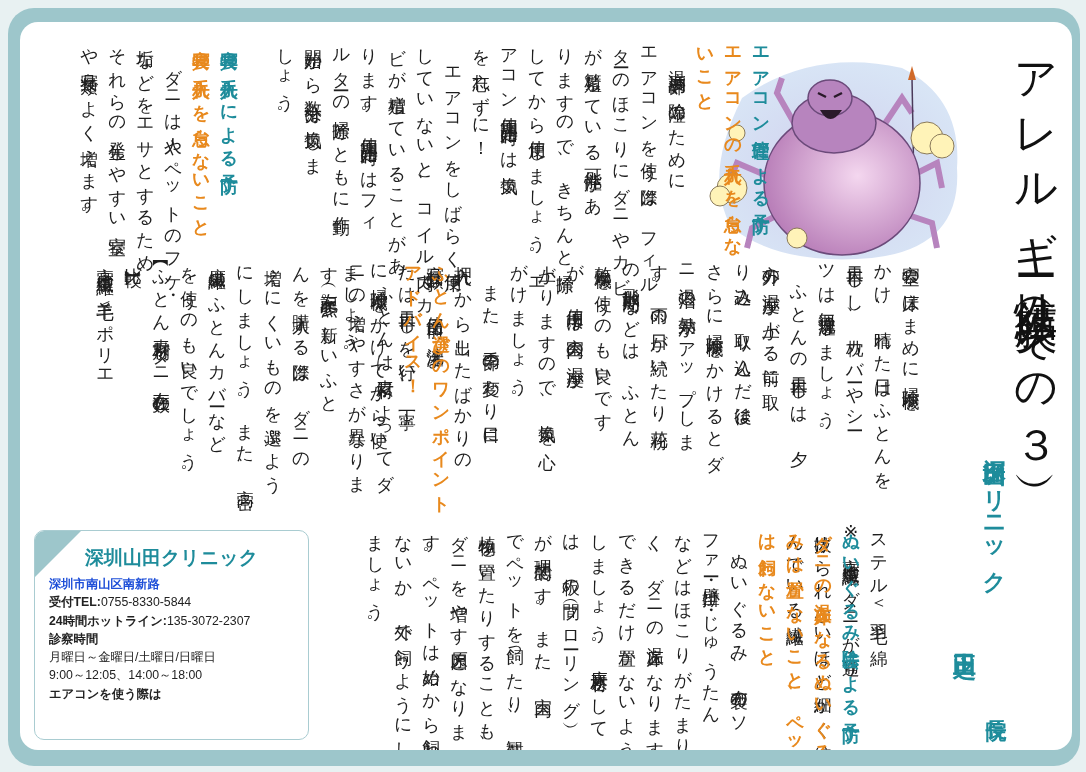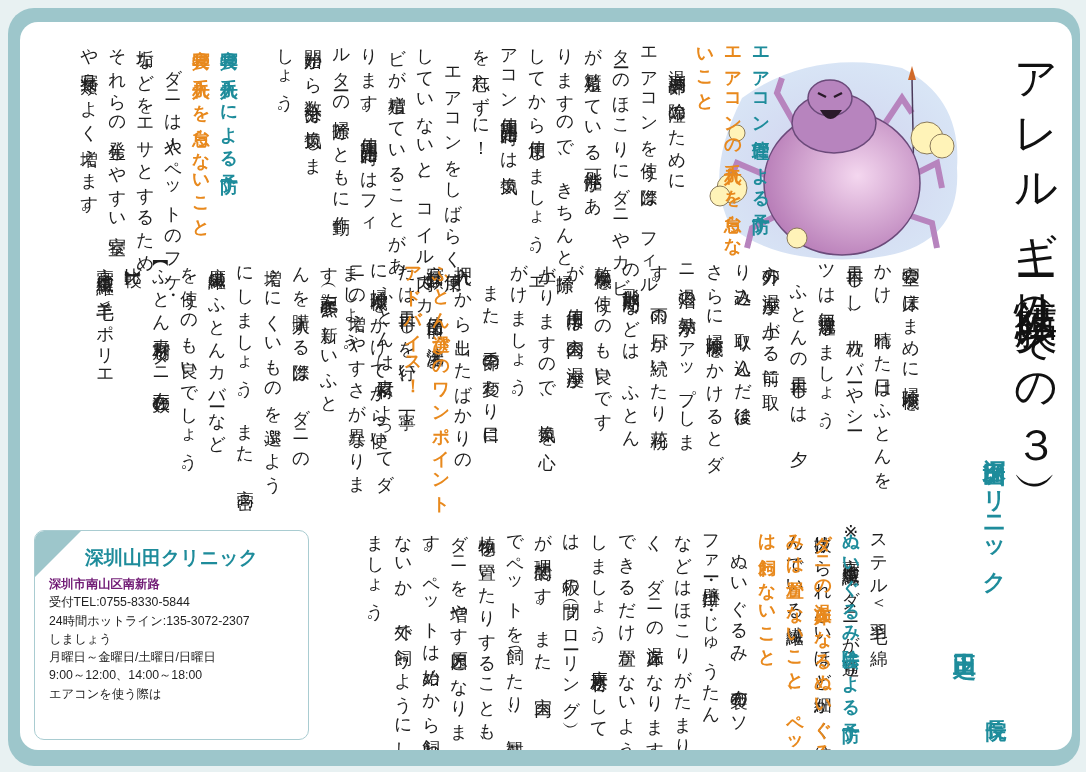--- a/index.html
+++ b/index.html
@@ -37,22 +37,22 @@
     overflow:hidden;
     font-family:"Liberation Sans", "DejaVu Sans", sans-serif;
   }
   .info .corner {
     position:absolute; left:0; top:0; width:0; height:0;
     border-top:46px solid #9dc6cb; border-right:46px solid transparent;
   }
   .info .name { position:absolute; left:0; right:0; top:14px; text-align:center;
     color:#1e8c9b; font-weight:bold; font-size:19px; }
   .info .lines { position:absolute; left:14px; top:44px; font-size:12.3px; line-height:18.3px; color:#222; }
-  .info .addr { color:#701a75; font-weight:bold; }
-  .info .b { font-weight:normal; }
+  .info .addr { color:#1d4ed8; font-weight:bold; }
+  .info .b { font-weight:bold; }
 </style>
 </head>
 <body>
 
 <div class="frame"></div>
 <div class="page">
 
   <div class="vt title">アレルギー性結膜炎（その３）</div>
 
   <div class="vt byline" style="right:66px; top:420px;">深圳山田クリニック</div>
@@ -119,19 +119,19 @@
     <span class="ln h-teal">寝具の手入れによる予防</span><span class="ln h-orange">寝具の手入れを怠らないこと</span><span class="ln">　ダニは人やペットのフケ・</span><span class="ln">垢などをエサとするため、</span><span class="ln">それらの発生しやすい寝室</span><span class="ln">や寝具類でよく増えます。</span>
   </div>
 
   <div class="info">
     <div class="corner"></div>
     <div class="name">深圳山田クリニック</div>
     <div class="lines">
       <div class="addr">深圳市南山区南新路</div>
       <div><span class="b">受付TEL:</span><span>0755-8330-5844</span></div>
       <div><span class="b">24時間ホットライン:</span><span>135-3072-2307</span></div>
-      <div class="b">しましょう</div>
+      <div class="b">診察時間</div>
       <div>月曜日～金曜日/土曜日/日曜日</div>
-      <div>9:00～12:00、14:00～18:00</div>
+      <div>9:00～12:05、14:00～18:00</div>
       <div class="b">エアコンを使う際は</div>
     </div>
   </div>
 </div>
 
 </body></html>

